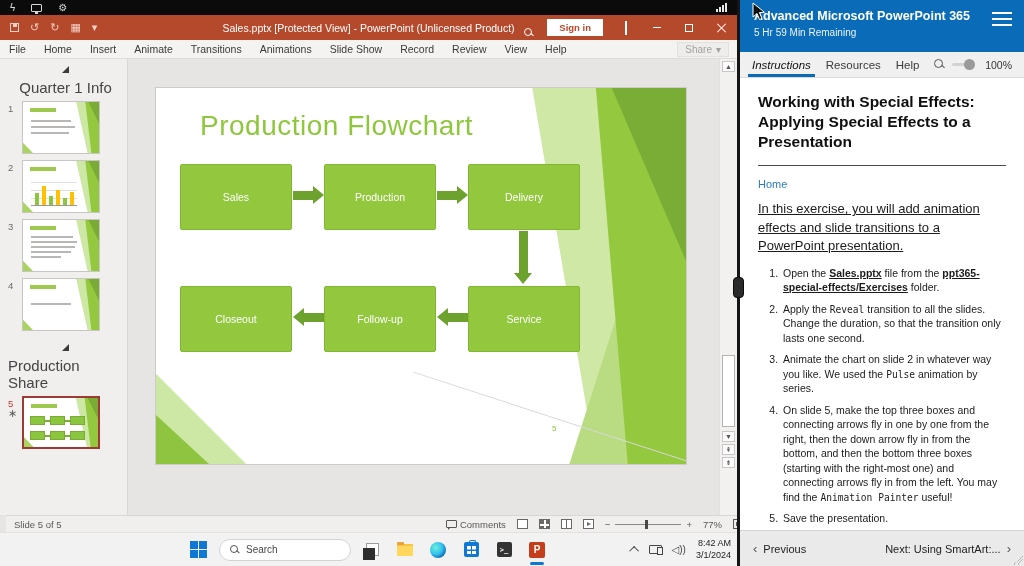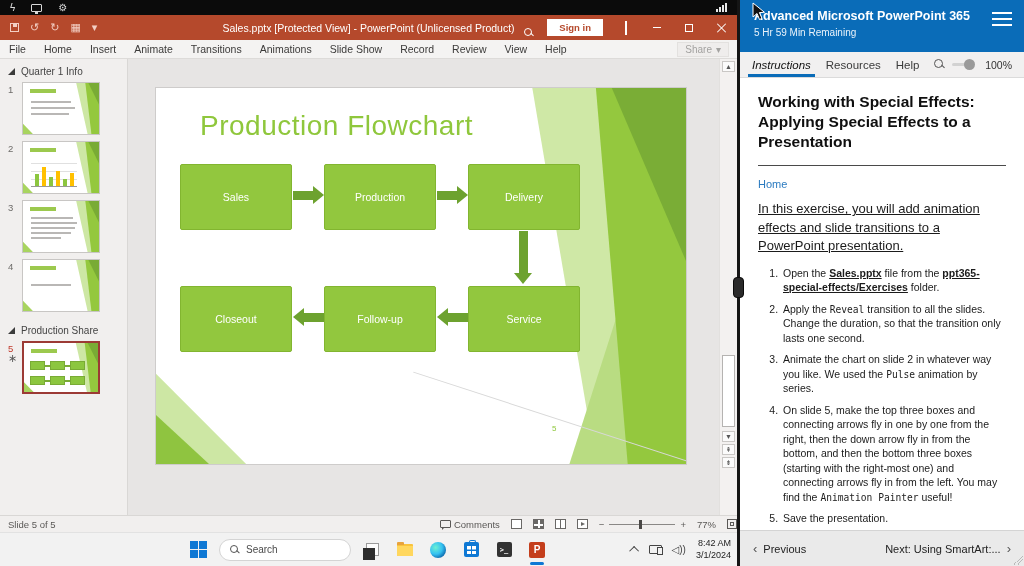--- a/index.html
+++ b/index.html
@@ -48,21 +48,21 @@
   #menu { display:flex; list-style:none; }
   #menu li { padding:2px 9px; cursor:default; }
   .mb-right { margin-left:auto; display:flex; align-items:center; gap:6px; padding-right:8px; color:#a3a2a0; font-size:10px; }
   .gbtn { display:flex; align-items:center; gap:4px; padding:1px 7px; border:1px solid #e3e1df; background:#efedec; }
   .gico { width:9px; height:7px; border:1px solid #b5b3b1; }
 
   
   #pbody { position:absolute; left:0; top:59px; width:100%; height:456px; }
   #thumbs { position:absolute; left:0; top:0; width:128px; height:100%; background:#f1efee;
             border-right:1px solid #d9d7d5; overflow:hidden; }
-  .sec-h { display:flex; align-items:center; gap:6px; padding:7px 4px 3px 8px; font-size:10px; color:#444; }
+  .sec-h { display:flex; align-items:center; gap:6px; padding:7px 4px 3px 8px; font-size:15px; color:#444;flex-direction:column; }
   .sec-tri { width:7px; height:7px; }
   .trow { display:flex; margin:2px 0 6px 0; }
   .tnum { width:22px; padding-left:8px; padding-top:2px; font-size:9.5px; color:#6d6b69; }
   .tnum .star { font-size:11px; color:#5a5a5a; line-height:8px; }
   .thumb { width:78px; height:53px; background:#fff; border:1px solid #c8c6c4; position:relative; overflow:hidden; }
   .thumb.sel { border:2px solid #9c3a35; }
   .trow.num-red .tnum .n { color:#c0392b; }
   .f-band  { position:absolute; inset:0; clip-path:polygon(70% 0,83% 0,96% 100%,85% 100%); background:#cde7a4; }
   .f-main  { position:absolute; inset:0; clip-path:polygon(82% 0,100% 0,100% 100%,90% 100%); background:#94c83e; }
   .f-dark  { position:absolute; inset:0; clip-path:polygon(86% 0,100% 0,100% 42%); background:#79ab35; }
@@ -101,21 +101,21 @@
                   border-left:9.5px solid transparent; border-right:9.5px solid transparent; }
   #pagenum { position:absolute; left:396px; top:336px; font-size:8px; color:#8fc73c; }
 
   
   #vscroll { position:absolute; right:0; top:0; width:18px; bottom:0; background:#f3f1f0; border-left:1px solid #e2e0de; }
   .sc-btn { position:absolute; left:2px; width:13px; height:11px; background:#fbfbfb; border:1px solid #c9c7c5;
             display:flex; align-items:center; justify-content:center; font-size:7px; color:#555; }
   #sc-thumb { position:absolute; left:2px; top:296px; width:13px; height:72px; background:#fff; border:1px solid #b5b3b1; }
 
   
-  #statusbar { position:absolute; left:0; bottom:34px; width:100%; height:17px; background:#f1efee;
+  #statusbar { position:absolute; left:6px; bottom:34px; width:100%; height:17px; background:#f1efee;
                border-top:1px solid #d9d7d5; display:flex; align-items:center; font-size:9.5px; color:#5a5856; }
   #statusbar .sl { padding-left:8px; }
   .sb-right { margin-left:auto; display:flex; align-items:center; gap:11px; }
   .cmt { width:11px; height:8px; border:1px solid #5a5856; border-radius:1px; position:relative; margin-right:3px; }
   .cmt::after { content:""; position:absolute; left:1px; bottom:-3px; border-top:3px solid #5a5856;
                 border-right:3px solid transparent; }
   .v-ic { width:11px; height:10px; border:1px solid #6a6866; position:relative; background:#fff; }
   .v-ic.grid { background:linear-gradient(#6a6866,#6a6866) 0 0/4px 4px no-repeat,
                linear-gradient(#6a6866,#6a6866) 6px 0/4px 4px no-repeat,
                linear-gradient(#6a6866,#6a6866) 0 6px/4px 4px no-repeat,

